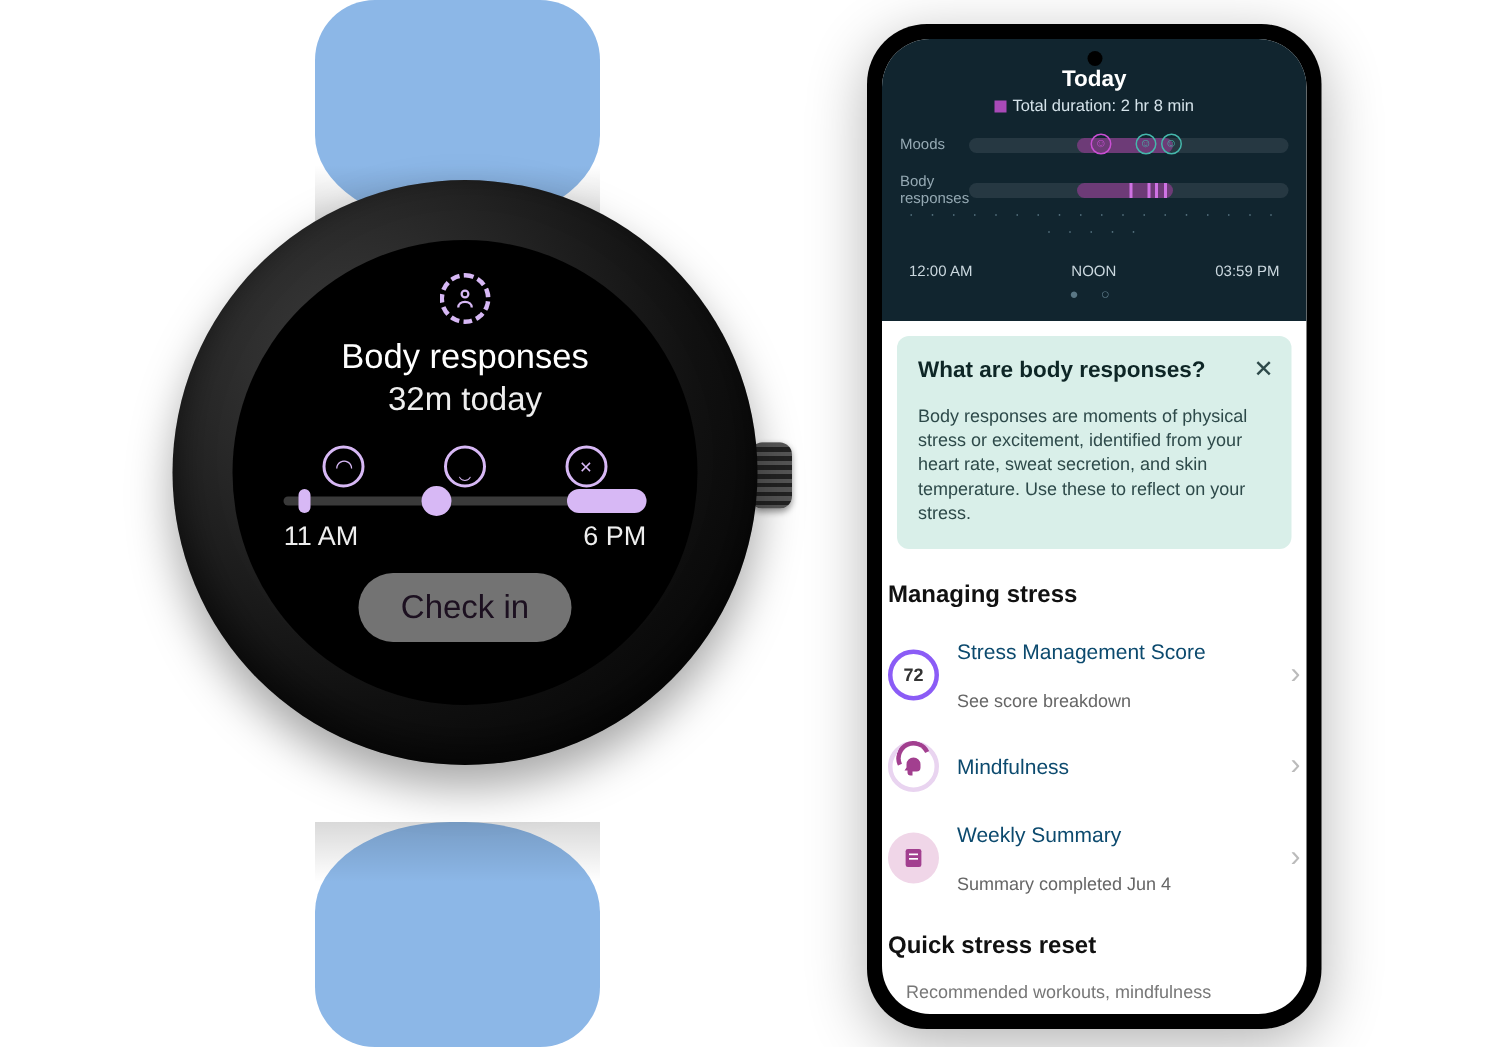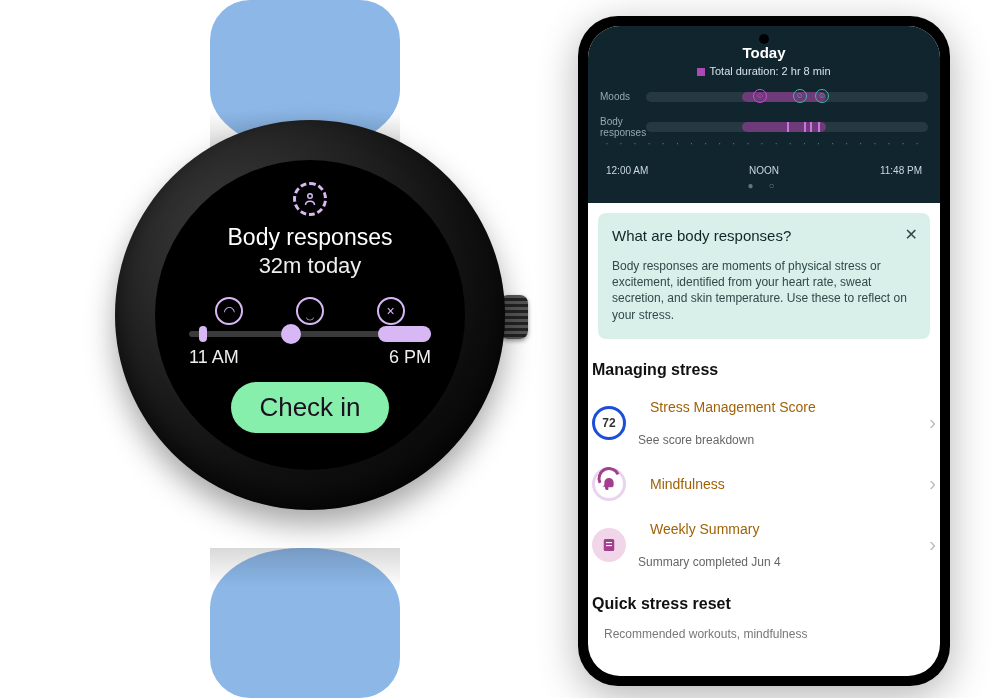--- a/index.html
+++ b/index.html
@@ -81,30 +81,30 @@
     position: relative;
     width: 78%; height: 6px; margin: 6px auto 0;
     background:#3a3a3a; border-radius:4px;
   }
   .dot { position:absolute; top:-5px; width:8px; height:16px; border-radius:4px; background:#d7b8f5;}
   .dot.big { width:20px; height:20px; border-radius:50%; top:-7px;}
   .segment { position:absolute; top:-5px; height:16px; border-radius:8px; background:#d7b8f5;}
   .times { display:flex; justify-content:space-between; width:78%; margin:10px auto 0; font-size:18px; color:#eee; }
   .checkin {
     margin: 14px auto 0;
-    background:#86efac; color:#1c1020;
+    background:#737373; color:#1c1020;
     border:none; border-radius: 50px;
-    font-size: 26px; padding: 10px 28px;
+    font-size: 22px; padding: 10px 28px;
   }
 
   
   .phone {
     position: absolute;
     left: 578px; top: 16px;
-    width: 372px; height: 670px;
+    width: 303px; height: 670px;
     border-radius: 40px;
     background: #000;
     padding: 10px;
     box-shadow: 0 10px 40px rgba(0,0,0,0.3);
   }
   .screen {
     width: 100%; height: 100%;
     border-radius: 32px;
     background: #fff;
     overflow: hidden;
@@ -129,38 +129,38 @@
          border:1.5px solid; display:flex;align-items:center;justify-content:center;font-size:8px;}
   .tick{ position:absolute; top:0; bottom:0; width:2px; background:#cf73e4;}
   .timeline { display:flex; justify-content:space-between; margin:16px 6px 0; font-size:10px; color:#cbd8df;}
   .dots{ text-align:center;color:#5a7785;font-size:10px;letter-spacing:4px;}
 
   .card {
     margin: 10px; padding: 14px 14px 16px;
     background:#d9efe9; border-radius:8px;
     position:relative; font-size:12px; color:#2e4a4a;
   }
-  .card h3{ font-size:15px; color:#0e2626; font-weight:400;}
+  .card h3{ font-size:15px; color:#0e2626; font-weight:700;}
   .card p{ margin-top:14px; line-height:1.35;}
   .close{ position:absolute; top:12px; right:12px; font-size:16px; color:#2e4a4a; cursor:pointer;}
 
   .sect { padding: 4px 4px; }
   .sect h4{ font-size:16px; font-weight:700; margin:8px 0 10px; color:#111;}
   .item {
     display:flex; align-items:center; gap:12px;
     padding:10px 0; cursor:pointer;
   }
   .icn{ width:34px;height:34px;border-radius:50%;display:flex;align-items:center;justify-content:center;font-size:12px;}
-  .ring{ border:3px solid #1d4ed8; color:#333; font-weight:700; font-size:12px;}
+  .ring{ border:3px solid #8b5cf6; color:#333; font-weight:700; font-size:12px;}
   .mind{ border:3px solid #e9d4f0; position:relative;}
   .mind::after{content:"";position:absolute;top:-3px;left:50%;width:17px;height:17px;border:3px solid #a23f8f;border-right-color:transparent;border-bottom-color:transparent;border-radius:50%;transform:translateX(-50%) rotate(20deg);}
   .wk{ background:#f0d6e8; }
   .wk svg{width:18px;height:18px;}
   .txts{ flex:1;}
-  .t1{ font-size:14px; color:#a16207;margin-left:12px;}
+  .t1{ font-size:14px; color:#0c4a6e;}
   .t2{ font-size:12px; color:#666; margin-top:18px;}
   .chev{ color:#bbb; font-size:20px;}
   .footcut{ padding:0 16px; color:#777; font-size:12px;}
 </style>
 </head>
 <body>
 
 <div class="watch-wrap">
   <div class="band top"></div>
   <div class="band bot"></div>
@@ -222,21 +222,21 @@
           <div class="tick" style="left:56%"></div>
           <div class="tick" style="left:58%"></div>
           <div class="tick" style="left:61%"></div>
         </div>
       </div>
 
       <div class="dots">· · · · · · · · · · · · · · · · · · · · · · ·</div>
       <div class="timeline">
         <span>12:00 AM</span>
         <span>NOON</span>
-        <span>11:48 PM</span>
+        <span>03:59 PM</span>
       </div>
       <div class="dots" style="letter-spacing:6px;margin-top:4px">● ○</div>
     </div>
 
     <div class="card">
       <span class="close">✕</span>
       <h3>What are body responses?</h3>
       <p>Body responses are moments of physical stress or excitement, identified from your heart rate, sweat secretion, and skin temperature. Use these to reflect on your stress.</p>
     </div>
 

